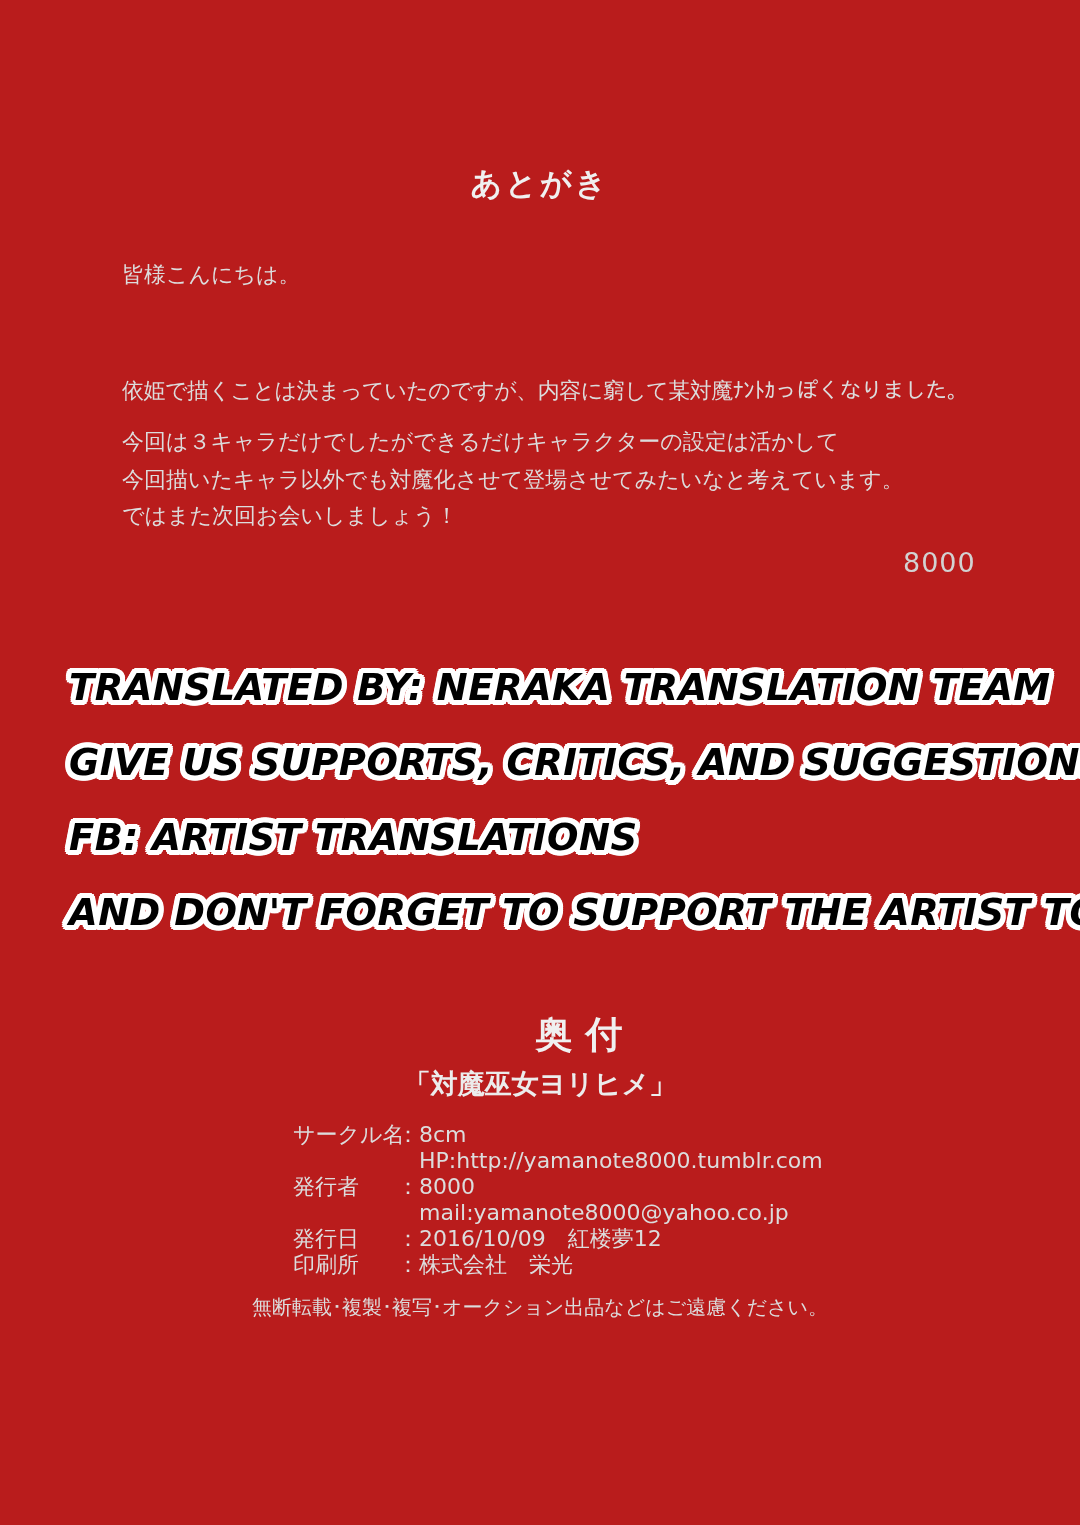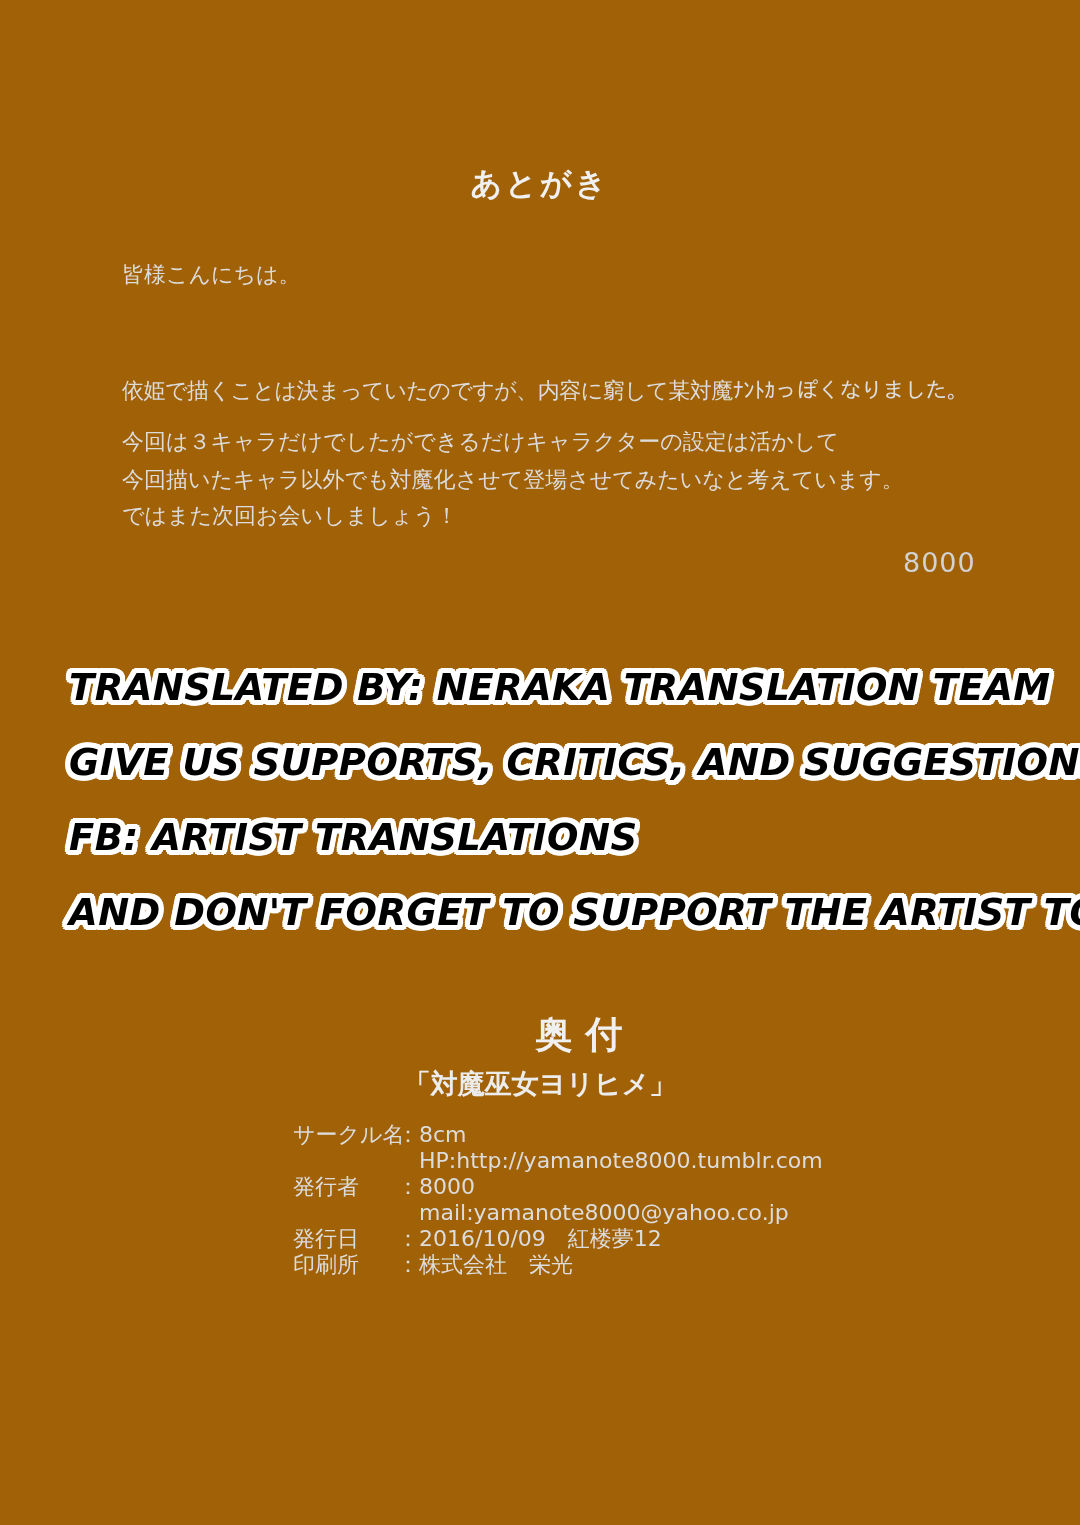--- a/index.html
+++ b/index.html
@@ -4,21 +4,21 @@
 <style>
   html, body {
     margin: 0;
     padding: 0;
     background: #000000;
   }
   .page {
     position: relative;
     width: 1080px;
     height: 1525px;
-    background: #a16207;
+    background: #b91c1c;
     overflow: hidden;
     font-family: "DejaVu Sans", sans-serif;
   }
 
   
   .aft-title {
     position: absolute;
     top: 163px;
     left: 0;
     width: 100%;
@@ -161,14 +161,15 @@
       <span class="colo-label"></span><span class="colo-colon"></span><span class="colo-value">mail:yamanote8000@yahoo.co.jp</span>
     </div>
     <div class="colo-row">
       <span class="colo-label">発行日</span><span class="colo-colon">：</span><span class="colo-value">2016/10/09　紅楼夢12</span>
     </div>
     <div class="colo-row">
       <span class="colo-label">印刷所</span><span class="colo-colon">：</span><span class="colo-value">株式会社　栄光</span>
     </div>
   </div>
 
+  <div class="colo-notice">無断転載･複製･複写･オークション出品などはご遠慮ください。</div>
 
 </div>
 
 </body></html>

